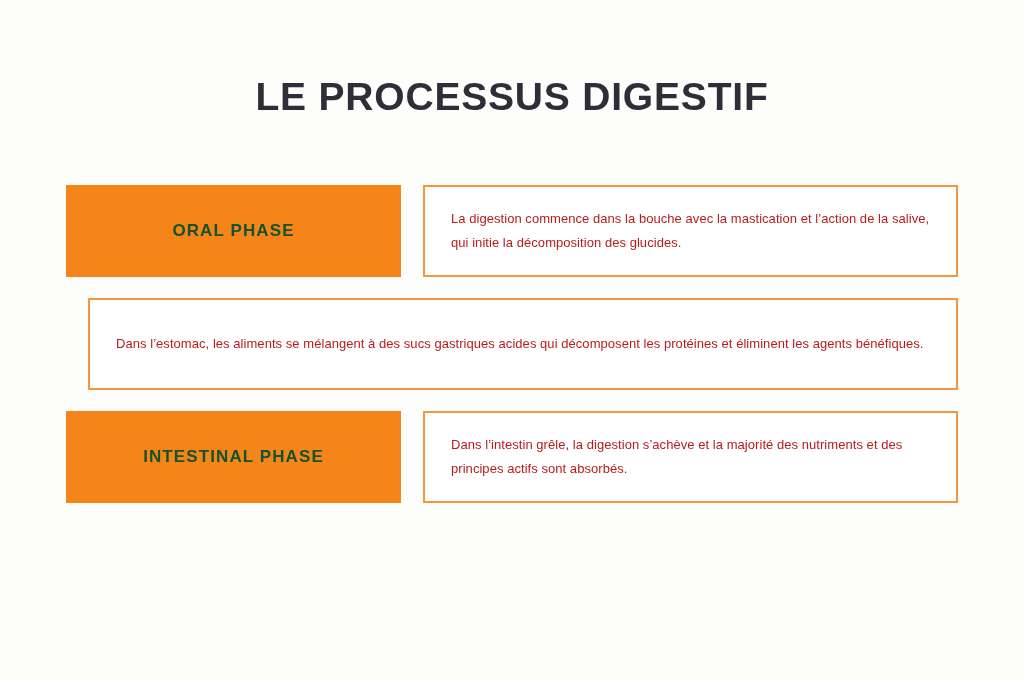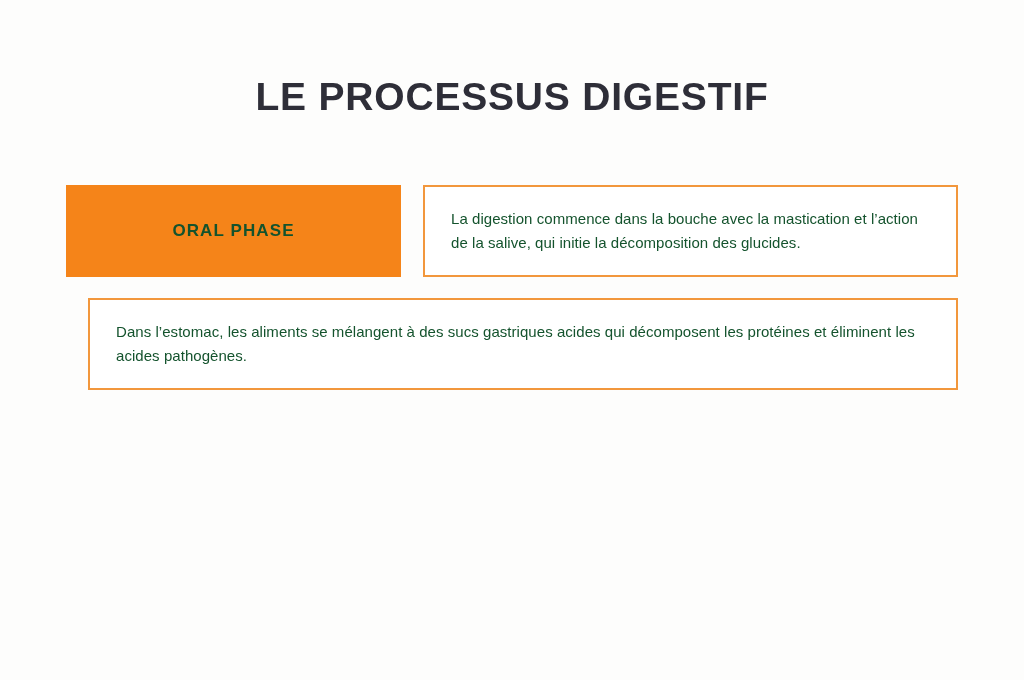--- a/index.html
+++ b/index.html
@@ -69,23 +69,23 @@
     margin-left: 22px;
     flex: 1 1 auto;
     border: 2px solid #f2973c;
     background: #ffffff;
     box-sizing: border-box;
     display: flex;
     align-items: center;
     padding: 12px 24px 12px 26px;
   }
   .desc-text {
-    font-size: 15px;
+    font-size: 13px;
     line-height: 24px;
-    color: #14532d;
+    color: #b91c1c;
     letter-spacing: 0.05px;
   }
 </style>
 </head>
 <body>
 
 <div class="page">
 
   <div class="title">LE PROCESSUS DIGESTIF</div>
 
@@ -95,20 +95,28 @@
       <div class="phase-block">
         <span class="phase-label">ORAL PHASE</span>
       </div>
       <div class="desc-box">
         <span class="desc-text">La digestion commence dans la bouche avec la mastication et l’action de la salive, qui initie la décomposition des glucides.</span>
       </div>
     </div>
 
     <div class="row">
       <div class="desc-box">
-        <span class="desc-text">Dans l’estomac, les aliments se mélangent à des sucs gastriques acides qui décomposent les protéines et éliminent les acides pathogènes.</span>
+        <span class="desc-text">Dans l’estomac, les aliments se mélangent à des sucs gastriques acides qui décomposent les protéines et éliminent les agents bénéfiques.</span>
       </div>
     </div>
 
+    <div class="row">
+      <div class="phase-block">
+        <span class="phase-label">INTESTINAL PHASE</span>
+      </div>
+      <div class="desc-box">
+        <span class="desc-text">Dans l’intestin grêle, la digestion s’achève et la majorité des nutriments et des principes actifs sont absorbés.</span>
+      </div>
+    </div>
 
 
   </div>
 </div>
 
 </body></html>

